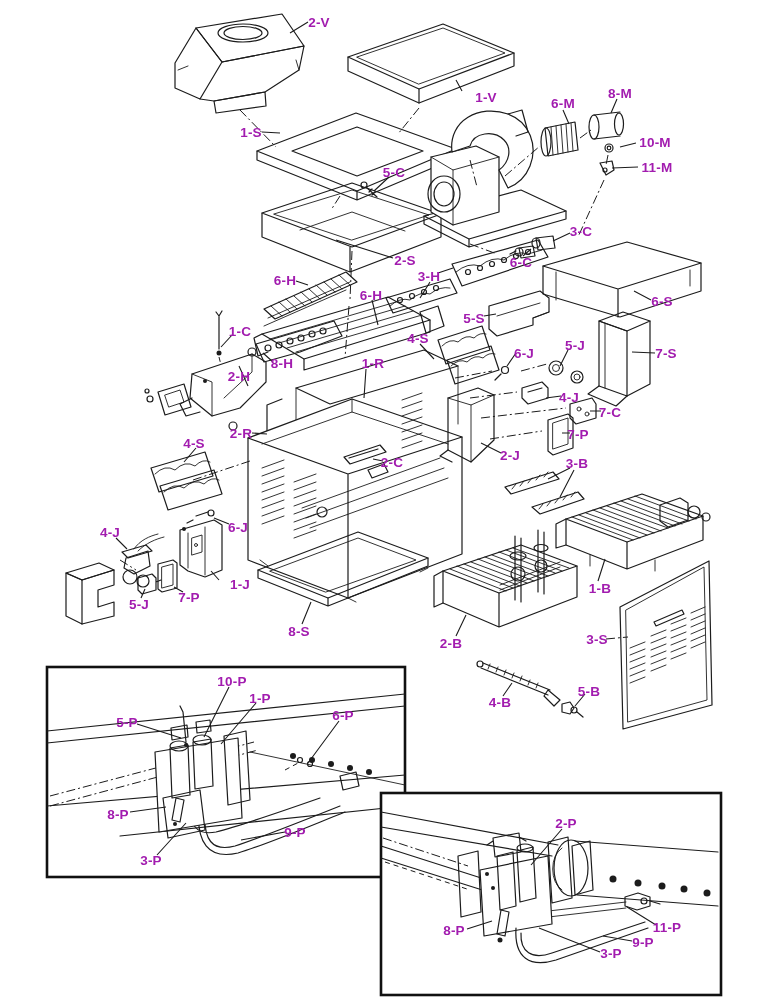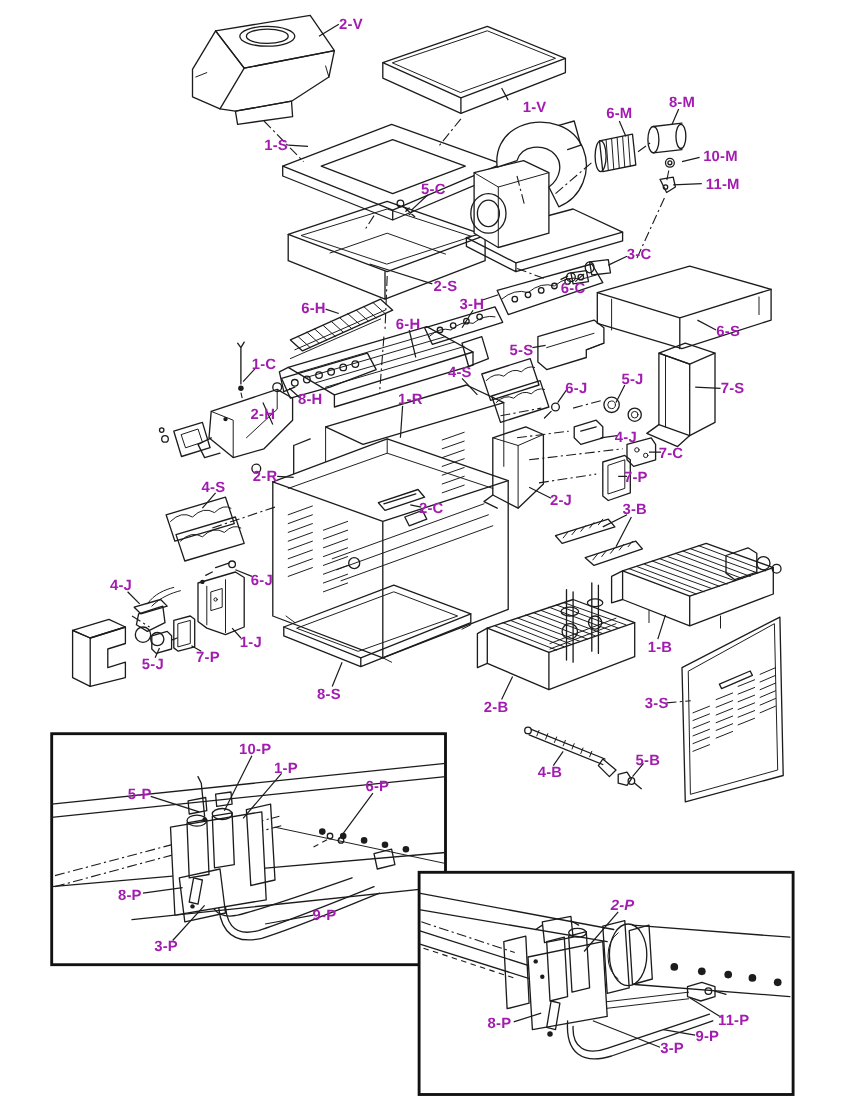--- a/index.html
+++ b/index.html
@@ -422,37 +422,37 @@
       <div class="part-label" style="left: 569px; top: 397px;">4-J</div>
       <div class="part-label" style="left: 610px; top: 412px;">7-C</div>
       <div class="part-label" style="left: 578px; top: 434px;">7-P</div>
       <div class="part-label" style="left: 510px; top: 455px;">2-J</div>
       <div class="part-label" style="left: 577px; top: 463px;">3-B</div>
       <div class="part-label" style="left: 241px; top: 433px;">2-R</div>
       <div class="part-label" style="left: 392px; top: 462px;">2-C</div>
       <div class="part-label" style="left: 194px; top: 443px;">4-S</div>
       <div class="part-label" style="left: 238px; top: 527px;">6-J</div>
       <div class="part-label" style="left: 110px; top: 532px;">4-J</div>
-      <div class="part-label" style="left: 228px; top: 584px;">1-J</div>
+      <div class="part-label" style="left: 240px; top: 584px;">1-J</div>
       <div class="part-label" style="left: 189px; top: 597px;">7-P</div>
       <div class="part-label" style="left: 139px; top: 604px;">5-J</div>
       <div class="part-label" style="left: 299px; top: 631px;">8-S</div>
       <div class="part-label" style="left: 600px; top: 588px; text-align: right;">1-B</div>
       <div class="part-label" style="left: 451px; top: 643px;">2-B</div>
       <div class="part-label" style="left: 597px; top: 639px;">3-S</div>
       <div class="part-label" style="left: 500px; top: 702px;">4-B</div>
       <div class="part-label" style="left: 589px; top: 691px;">5-B</div>
       <div class="part-label" style="left: 232px; top: 681px;">10-P</div>
       <div class="part-label" style="left: 260px; top: 698px;">1-P</div>
       <div class="part-label" style="left: 127px; top: 722px;">5-P</div>
       <div class="part-label" style="left: 343px; top: 715px;">6-P</div>
       <div class="part-label" style="left: 118px; top: 814px;">8-P</div>
       <div class="part-label" style="left: 295px; top: 832px;">9-P</div>
       <div class="part-label" style="left: 151px; top: 860px;">3-P</div>
-      <div class="part-label" style="left: 566px; top: 823px; font-style: italic;">2-P</div>
+      <div class="part-label" style="left: 566px; top: 823px;">2-P</div>
       <div class="part-label" style="left: 454px; top: 930px;">8-P</div>
       <div class="part-label" style="left: 667px; top: 927px;">11-P</div>
       <div class="part-label" style="left: 643px; top: 942px;">9-P</div>
       <div class="part-label" style="left: 611px; top: 953px;">3-P</div>
     </div>
 
 
 </div>
 
 </body></html>

